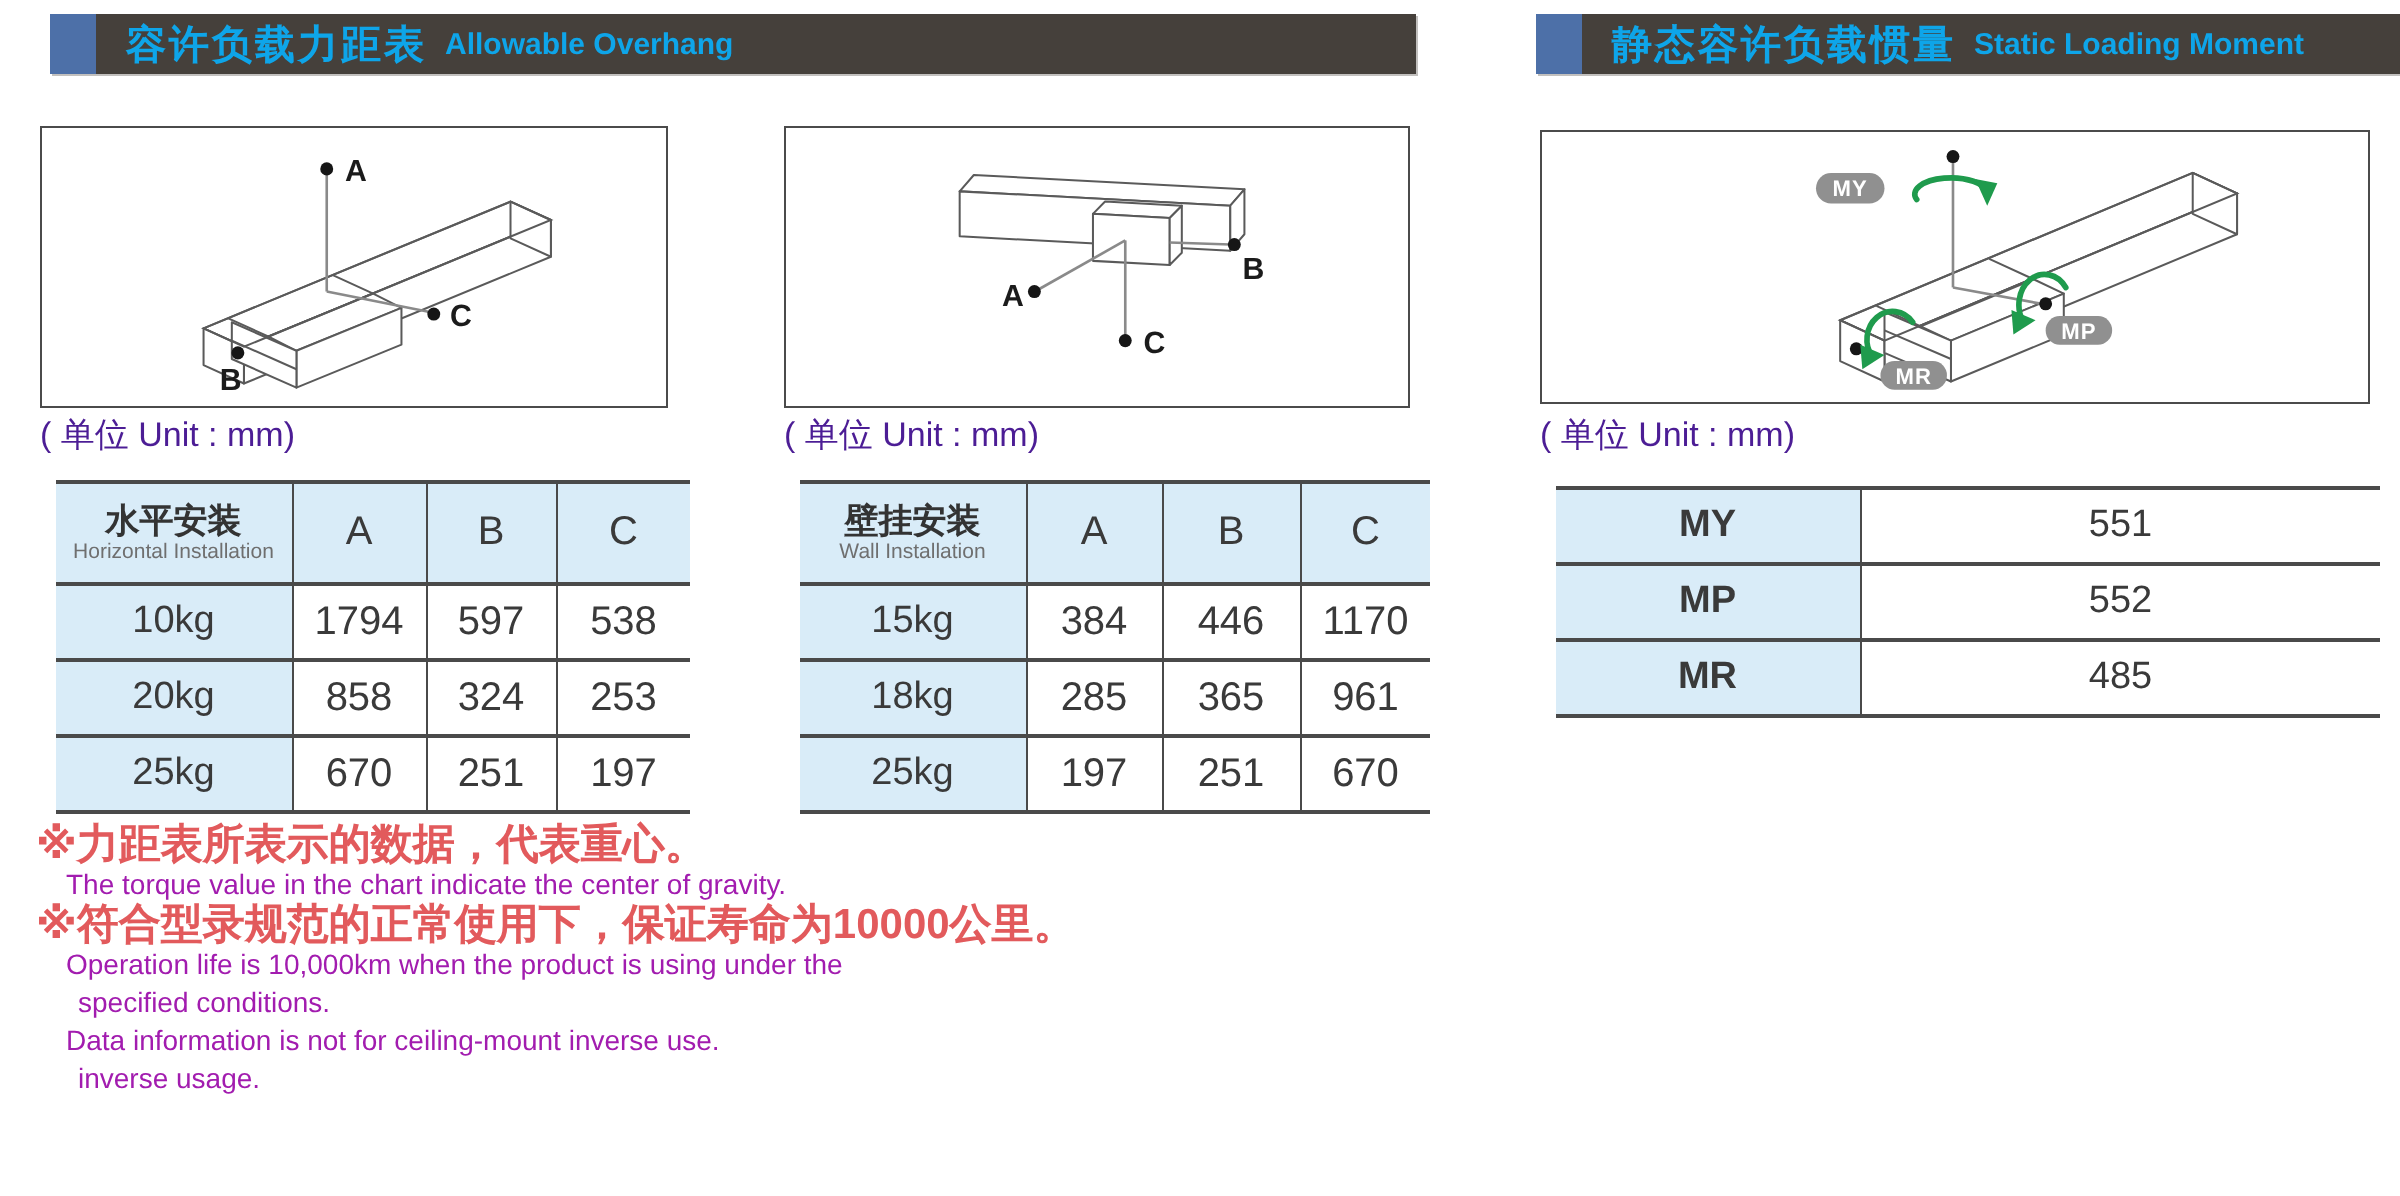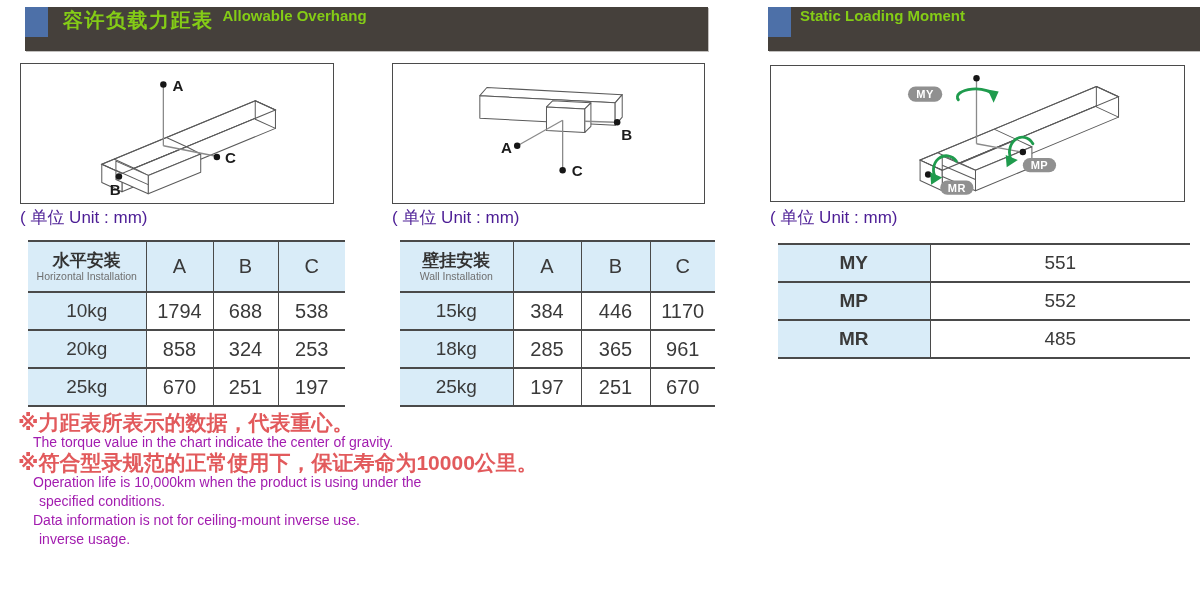--- a/index.html
+++ b/index.html
@@ -1,21 +1,21 @@
 <!DOCTYPE html>
 <html><head>
 <meta charset="utf-8">
 <style>
   html,body{margin:0;padding:0;background:#fff;}
   body{width:1200px;height:598px;position:relative;overflow:hidden;
        font-family:"Liberation Sans","DejaVu Sans",sans-serif;color:#3a3a3a;}
 
   
-  .section-header{position:absolute;top:7px;height:44px;background:#45403b;
-      display:flex;color:#84cc16;box-shadow:1px 1px 0 rgba(120,115,110,.45);}
+  .section-header{position:absolute;top:7px;height:30px;background:#45403b;
+      display:flex;align-items:center;color:#0ea5e9;box-shadow:1px 1px 0 rgba(120,115,110,.45);}
   .accent{width:23px;height:30px;background:#4d70a8;flex:none;}
   .hdr-zh{font-size:20px;font-weight:bold;margin-left:15px;letter-spacing:1.5px;white-space:nowrap;}
   .hdr-en{font-size:15px;font-weight:bold;margin-left:9px;white-space:nowrap;}
 
   
   .diag-box{position:absolute;border:1.5px solid #4b4b4b;background:#fff;}
   .diag-box svg{display:block;width:100%;height:100%;}
   svg text{font-family:"Liberation Sans","DejaVu Sans",sans-serif;}
   .wire{fill:#fff;stroke:#5a5a5a;stroke-width:1;stroke-linejoin:round;}
   .wireline{fill:none;stroke:#5a5a5a;stroke-width:1;}
@@ -56,20 +56,21 @@
 </head>
 <body>
 
 <div class="section-header" style="left:25px;width:683px;">
   <span class="accent"></span>
   <span class="hdr-zh">容许负载力距表</span>
   <span class="hdr-en">Allowable Overhang</span>
 </div>
 <div class="section-header" style="left:768px;width:432px;">
   <span class="accent"></span>
+  <span class="hdr-zh">静态容许负载惯量</span>
   <span class="hdr-en">Static Loading Moment</span>
 </div>
 
 <div class="diag-box" style="left:20px;top:63px;width:312px;height:139px;">
   <svg viewBox="0 0 309 136" preserveAspectRatio="none">
     <g>
       <path class="wire" d="M80,98 L232,36 L252,45 L100,107 Z"></path>
       <path class="wire" d="M100,107 L252,45 L252,63 L100,125 Z"></path>
       <path class="wire" d="M232,36 L252,45 L252,63 L232,54 Z"></path>
       <path class="wire" d="M80,98 L100,107 L100,125 L80,116 Z"></path>
@@ -193,21 +194,21 @@
         <span class="th-zh">水平安装</span>
         <span class="th-en">Horizontal Installation</span>
       </td>
       <td class="blue colh">A</td>
       <td class="blue colh">B</td>
       <td class="blue colh">C</td>
     </tr>
     <tr class="drow">
       <td class="blue kg">10kg</td>
       <td class="val">1794</td>
-      <td class="val">688</td>
+      <td class="val">597</td>
       <td class="val">538</td>
     </tr>
     <tr class="drow">
       <td class="blue kg">20kg</td>
       <td class="val">858</td>
       <td class="val">324</td>
       <td class="val">253</td>
     </tr>
     <tr class="drow">
       <td class="blue kg">25kg</td>

